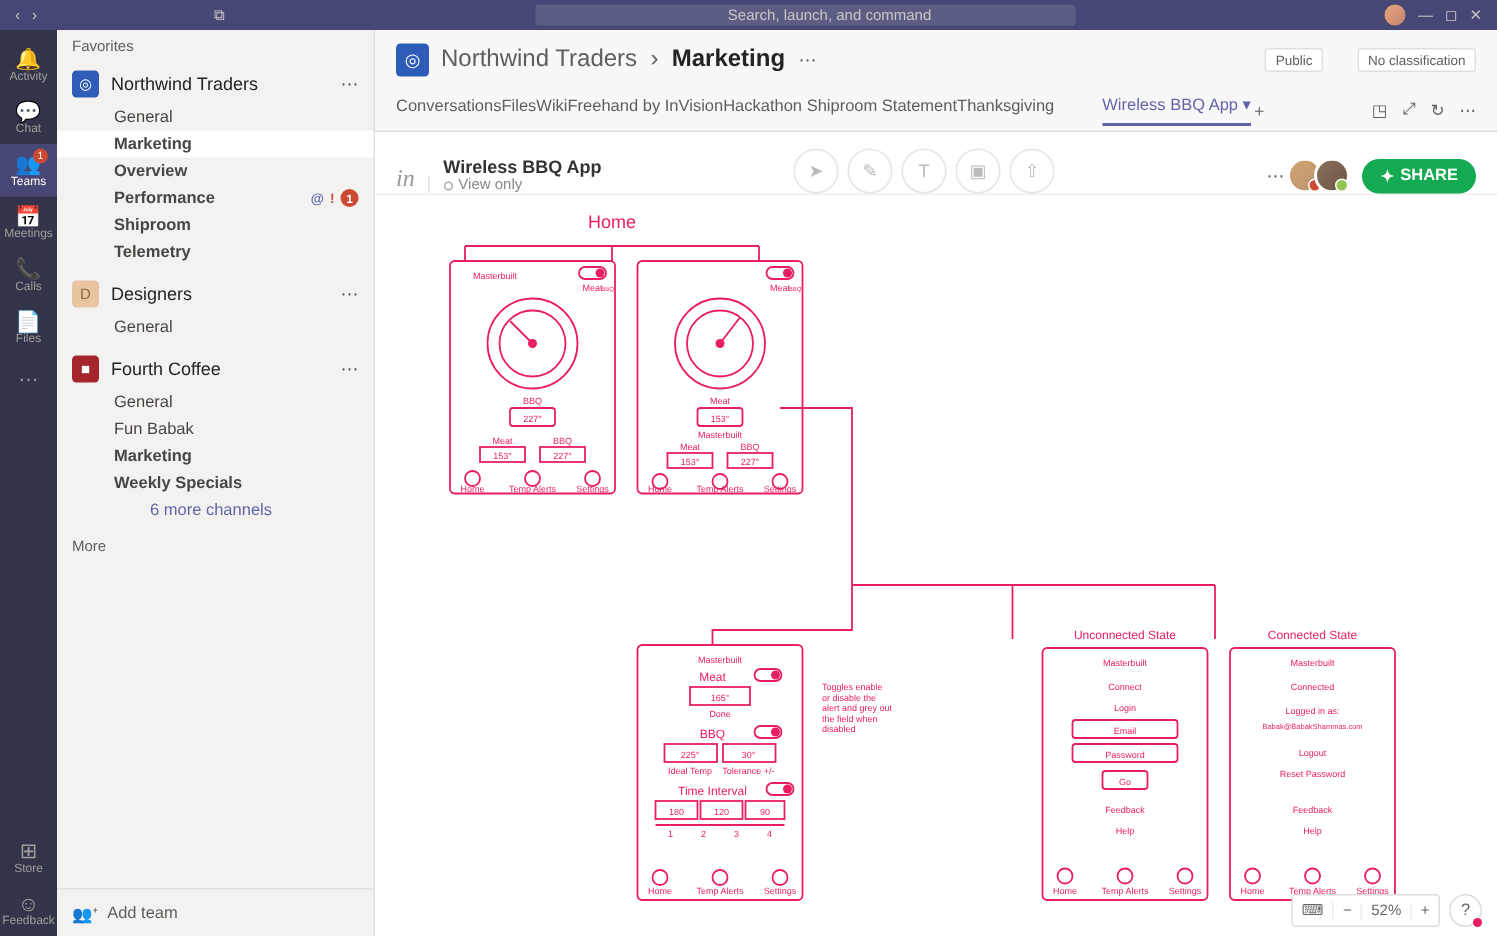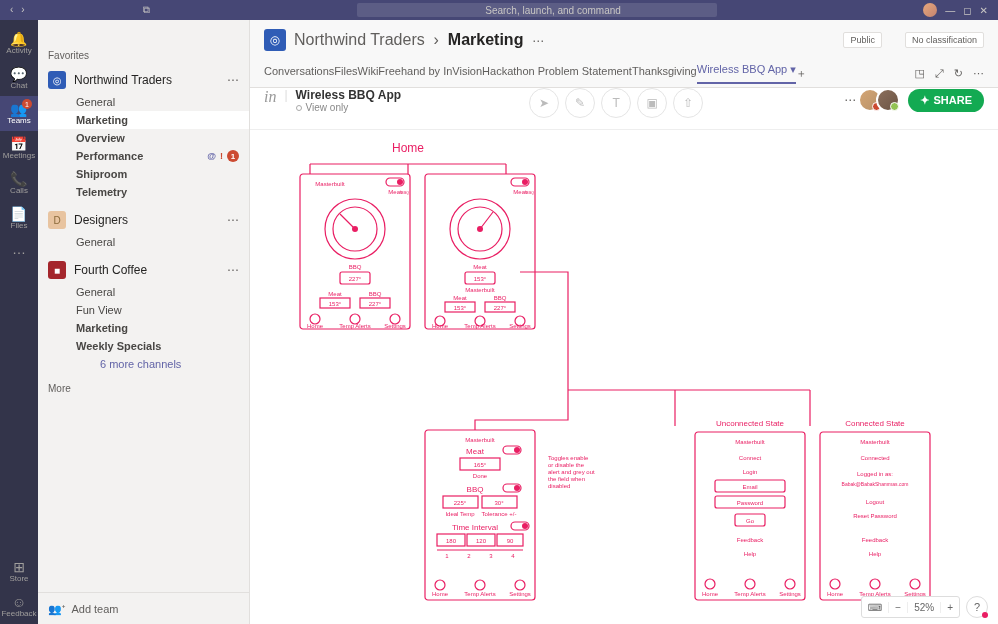--- a/index.html
+++ b/index.html
@@ -12,46 +12,46 @@
 .titlebar .avatar-sm { width:14px; height:14px; border-radius:50%; background:linear-gradient(135deg,#e8a87c,#c38370); }
 .tb-win { color:#c8c6c4; font-size:10px; cursor:pointer; }
 .main-row { display:flex; height: 604px; }
 .rail { width:38px; background:#33344a; display:flex; flex-direction:column; align-items:center; padding-top:6px; color:#a19f9d; }
 .rail-item { width:38px; display:flex; flex-direction:column; align-items:center; padding:6px 0; font-size:8px; position:relative; cursor:pointer; }
 .rail-item.active { background:#464775; color:#fff; }
 .rail-item .ricon { font-size:14px; line-height:1; }
 .rail-badge { position:absolute; top:3px; right:6px; background:#cc4a31; color:#fff; font-size:7px; width:10px; height:10px; border-radius:50%; display:flex; align-items:center; justify-content:center; }
 .rail-spacer { flex:1; }
 .panel { width: 212px; background:#f3f2f1; border-right:1px solid #e1dfdd; display:flex; flex-direction:column; }
-.panel-hdr { padding:6px 10px; font-size:10px; color:#605e5c;margin-top:24px; }
+.panel-hdr { padding:6px 10px; font-size:10px; color:#605e5c; }
 .team-row { display:flex; align-items:center; padding:4px 10px; gap:8px; cursor:pointer; }
 .team-row .t-icon { width:18px; height:18px; border-radius:3px; display:flex; align-items:center; justify-content:center; font-size:10px; color:#fff; }
 .team-row .t-name { font-size:12px; color:#252423; flex:1; }
 .more-dots { color:#605e5c; font-size:12px; }
 .channel { padding:3px 10px 3px 38px; font-size:11px; color:#484644; cursor:pointer; position:relative; display:flex; align-items:center; }
 .channel.bold { font-weight:600; }
 .channel.selected { background:#fff; }
 .channel.link { color:#6264a7;margin-left:24px; }
 .ch-ind { position:absolute; right:10px; display:flex; gap:4px; align-items:center; font-size:9px; }
 .badge-red { background:#cc4a31; color:#fff; border-radius:50%; width:12px; height:12px; display:flex; align-items:center; justify-content:center; font-size:8px; }
 .panel-footer { border-top:1px solid #e1dfdd; padding:8px 10px; display:flex; align-items:center; gap:6px; color:#605e5c; font-size:11px; cursor:pointer; }
 .content { flex:1; background:#f8f8f8; display:flex; flex-direction:column; overflow:hidden; }
 .hdr1 { height:40px; display:flex; align-items:center; padding:0 14px; gap:8px; }
 .hdr1 .sq { width:22px; height:22px; background:#2f5cb6; border-radius:3px; display:flex; align-items:center; justify-content:center; color:#fff; }
 .hdr1 .crumb { font-size:16px; color:#605e5c; }
 .hdr1 .crumb b { color:#252423; font-weight:600; }
 .hdr1-right { margin-left:auto; display:flex; gap:23px; align-items:center; }
 .pill { font-size:9px; padding:2px 6px; border:1px solid #e1dfdd; border-radius:2px; color:#605e5c; background:#fff; }
 .tabs { display:flex; align-items:center; padding:0 14px; height:28px; border-bottom:1px solid #e1dfdd; font-size:11px; color:#605e5c; }
 .tabs .tab { cursor:pointer; padding-bottom:6px; }
-.tabs .tab.active { color:#6264a7; border-bottom:2px solid #6264a7; }
+.tabs .tab.active { color:#6264a7; border-bottom:2px solid #6264a7;margin-left:32px; }
 .tabs .tab-add { cursor:pointer; }
 .tabs-right { margin-left:auto; display:flex; gap:10px; color:#605e5c; }
 .tabs-right span { cursor:pointer; }
-.subbar { height:42px; background:#fff; border-bottom:1px solid #eee; display:flex; align-items:flex-start; padding:0 14px; gap:8px; }
+.subbar { height:42px; background:#fff; border-bottom:1px solid #eee; display:flex; align-items:flex-end; padding:0 14px; gap:8px; }
 .subbar .inlogo { font-family:Georgia,serif; font-style:italic; color:#999; font-size:16px; }
 .subbar .subtitle { font-size:12px; font-weight:600; color:#333; }
 .subbar .viewonly { font-size:10px; color:#888; display:flex; align-items:center; gap:4px; }
 .subbar .tools { display:flex; gap:6px; margin-left:120px; }
 .tool-btn { width:30px; height:30px; border:1px solid #e5e5e5; border-radius:50%; display:flex; align-items:center; justify-content:center; color:#bbb; cursor:pointer; }
 .subbar-right { margin-left:auto; display:flex; align-items:center; gap:8px; }
 .avatars { display:flex; }
 .av { width:24px; height:24px; border-radius:50%; border:2px solid #fff; margin-left:-6px; position:relative; }
 .av.a1 { background:linear-gradient(135deg,#d4a574,#b8926a); }
 .av.a2 { background:linear-gradient(135deg,#8b6f5c,#6b5444); }
@@ -162,21 +162,21 @@
       <span class="more-dots">⋯</span>
     </div>
     <div class="channel">General</div>
 
     <div class="team-row" style="margin-top:6px">
       <div class="t-icon" style="background:#a4262c">■</div>
       <div class="t-name">Fourth Coffee</div>
       <span class="more-dots">⋯</span>
     </div>
     <div class="channel">General</div>
-    <div class="channel">Fun View</div>
+    <div class="channel">Fun Babak</div>
     <div class="channel bold">Marketing</div>
     <div class="channel bold">Weekly Specials</div>
     <div class="channel link">6 more channels</div>
 
     <div class="panel-hdr" style="margin-top:4px">More</div>
     <div style="flex:1"></div>
     <div class="panel-footer">
       <span>👥⁺</span>
       <span>Add team</span>
     </div>
@@ -190,21 +190,21 @@
         <span class="pill">Public</span>
         <span class="pill">No classification</span>
       </div>
     </div>
 
     <div class="tabs">
       <span class="tab">Conversations</span>
       <span class="tab">Files</span>
       <span class="tab">Wiki</span>
       <span class="tab">Freehand by InVision</span>
-      <span class="tab">Hackathon Problem Statement</span>
+      <span class="tab">Hackathon Shiproom Statement</span>
       <span class="tab">Thanksgiving</span>
       <span class="tab active">Wireless BBQ App ▾</span>
       <span class="tab-add">＋</span>
       <div class="tabs-right">
         <span>◳</span>
         <span>⤢</span>
         <span>↻</span>
         <span>⋯</span>
       </div>
     </div>

